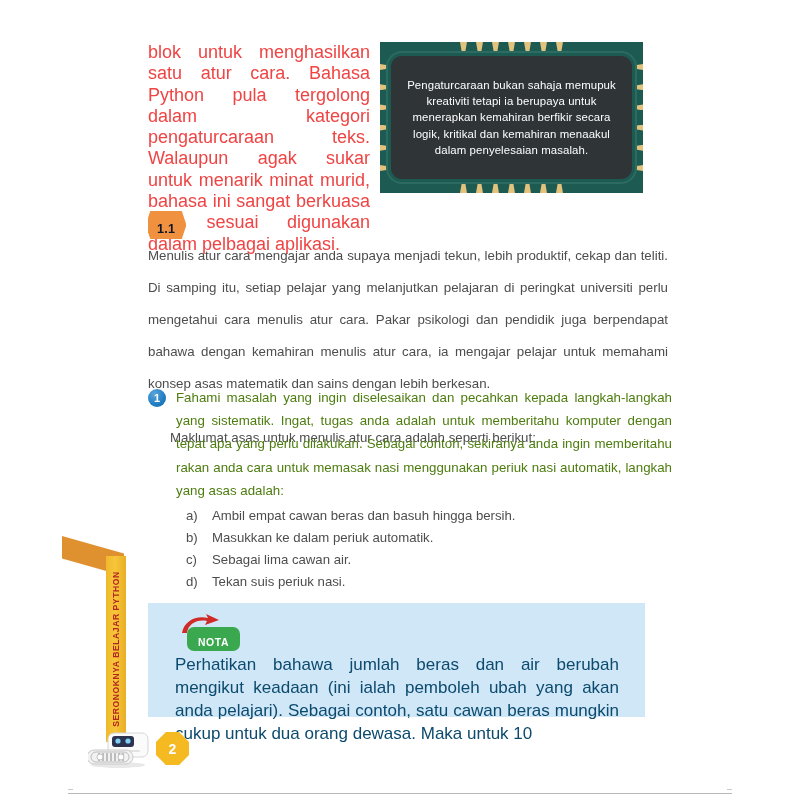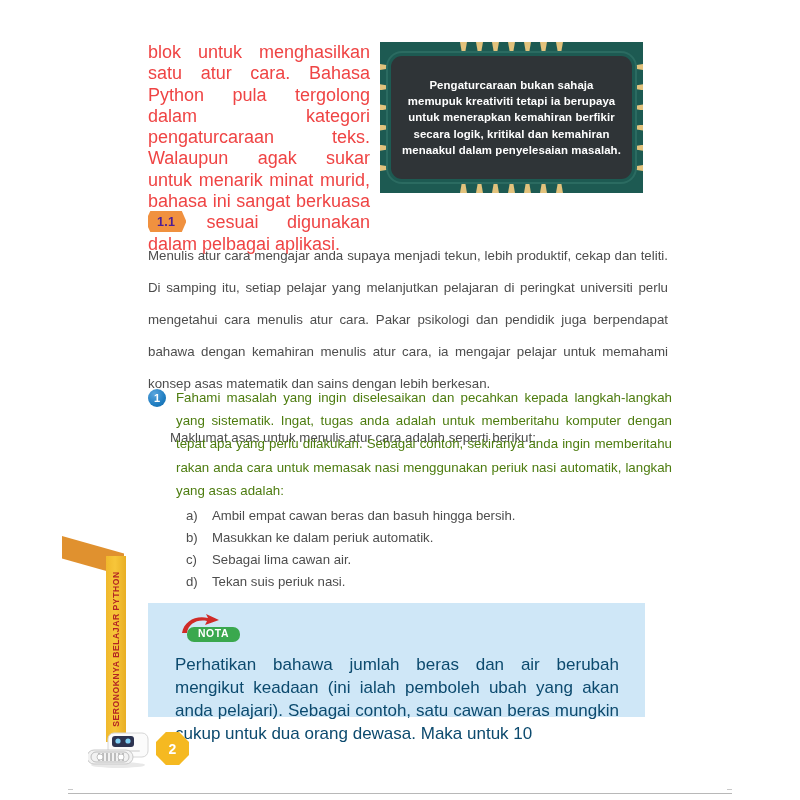--- a/index.html
+++ b/index.html
@@ -53,21 +53,21 @@
     bottom: 14px;
     background: #2f3437;
     border-radius: 11px;
     box-shadow: 0 0 0 3px #1d5a52, 0 0 0 5px #2b6b61;
     display: flex;
     align-items: center;
     justify-content: center;
   }
   .chip-text {
     color: #ffffff;
-    font-weight: bold;
+    font-weight: normal;
     font-size: 11.4px;
     line-height: 16.2px;
     text-align: center;
     padding: 0 10px;
     letter-spacing: 0.1px;
   }
   .pin-row {
     position: absolute;
     left: 0; right: 0;
     display: flex;
@@ -110,24 +110,24 @@
   .section-head {
     position: absolute;
     left: 148px;
     top: 211px;
     display: flex;
     align-items: center;
     gap: 9px;
   }
   .sec-badge {
     background: #f0913f;
-    color: #4c1d95;
+    color: #0f172a;
     font-weight: bold;
     font-size: 12.6px;
-    padding: 4px 11px 3px 9px;
+    padding: 11px 11px 3px 9px;
     letter-spacing: 0.3px;
     clip-path: polygon(0 24%, 0 76%, 6% 100%, 88% 100%, 100% 50%, 88% 0, 6% 0);
     line-height: 14px;
   }
   .sec-title {
     color: #8e5fb0;
     font-weight: bold;
     font-size: 16.4px;
     letter-spacing: 0.1px;
   }
@@ -221,21 +221,21 @@
   }
   .nota-badge {
     position: absolute;
     left: 12px;
     top: 13px;
     background: #3aa84e;
     color: #ffffff;
     font-weight: bold;
     font-size: 10.4px;
     letter-spacing: 0.6px;
-    padding: 1px 11px 3px 11px;
+    padding: 10px 11px 3px 11px;
     border-radius: 7px;
   }
   .nota-text {
     position: absolute;
     left: 27px;
     top: 50px;
     width: 444px;
     font-size: 17px;
     line-height: 23px;
     text-align: justify;

